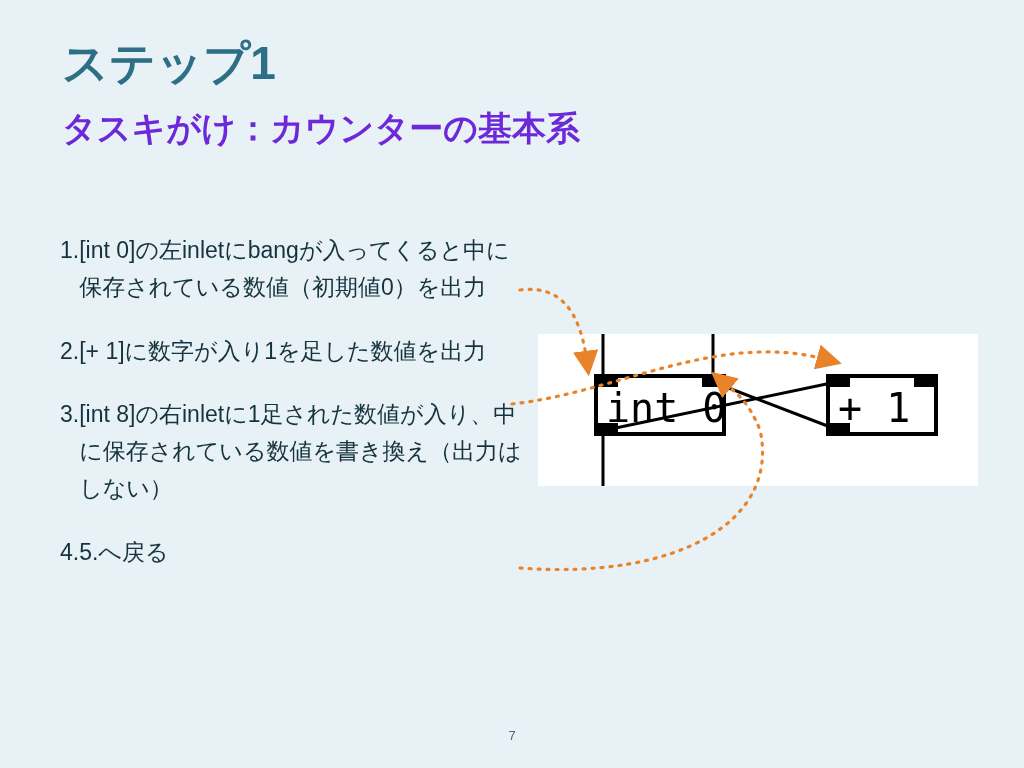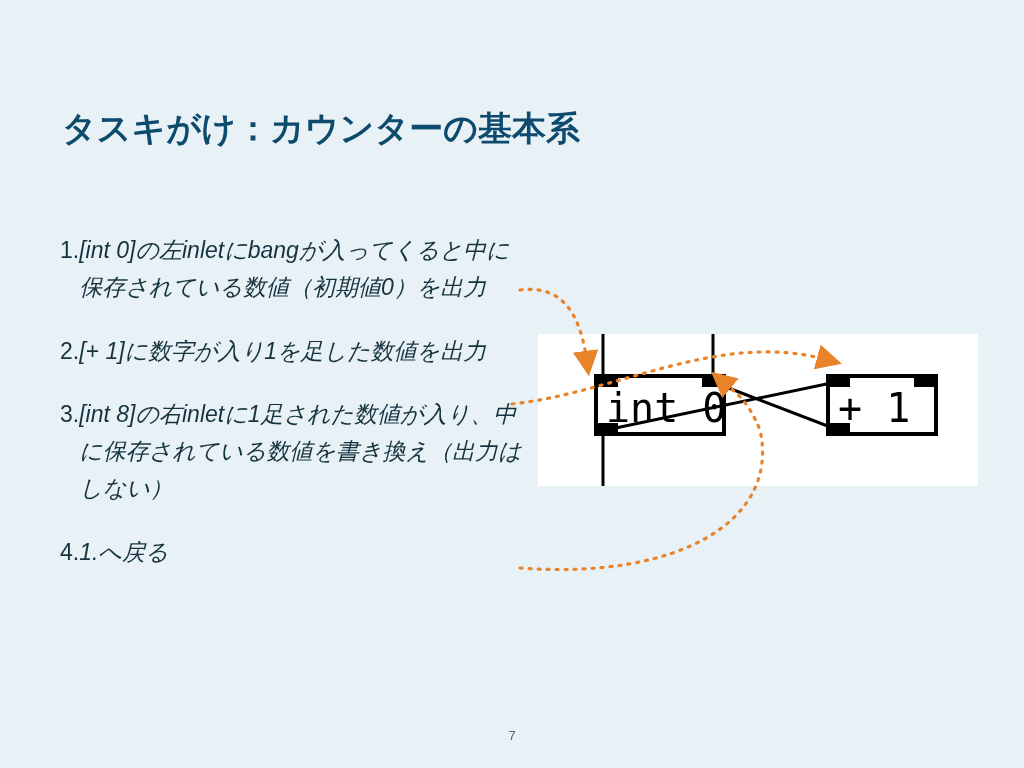--- a/index.html
+++ b/index.html
@@ -28,21 +28,21 @@
     color: #2d6f85;
     letter-spacing: 0px;
     line-height: 1.1;
   }
   .subtitle {
     position: absolute;
     left: 62px;
     top: 108px;
     font-size: 34px;
     font-weight: bold;
-    color: #0c4a6e;
+    color: #6d28d9;
     line-height: 1.2;
   }
   .steps {
     position: absolute;
     left: 60px;
     top: 232px;
     width: 470px;
     color: #15333f;
     font-size: 23px;
     line-height: 1.62;
@@ -51,21 +51,20 @@
     margin-bottom: 26px;
     display: flex;
     align-items: flex-start;
   }
   .step-num {
     flex: 0 0 auto;
     white-space: nowrap;
   }
   .step-text {
     flex: 1 1 auto;
-    font-style: italic;
   }
   .step-last {
     margin-bottom: 0;
   }
   .patch {
     position: absolute;
     left: 538px;
     top: 334px;
     width: 440px;
     height: 152px;
@@ -90,38 +89,39 @@
     text-align: center;
     font-size: 13px;
     color: #4c6b78;
   }
 </style>
 </head>
 <body>
 
 <div class="slide">
 
+  <div class="title">ステップ1</div>
   <div class="subtitle">タスキがけ：カウンターの基本系</div>
 
   <div class="steps">
     <div class="step">
       <span class="step-num">1.</span>
       <span class="step-text">[int 0]の左inletにbangが入ってくると中に保存されている数値（初期値0）を出力</span>
     </div>
     <div class="step">
       <span class="step-num">2.</span>
       <span class="step-text">[+ 1]に数字が入り1を足した数値を出力</span>
     </div>
     <div class="step">
       <span class="step-num">3.</span>
       <span class="step-text">[int 8]の右inletに1足された数値が入り、中に保存されている数値を書き換え（出力はしない）</span>
     </div>
     <div class="step step-last">
       <span class="step-num">4.</span>
-      <span class="step-text">1.へ戻る</span>
+      <span class="step-text">5.へ戻る</span>
     </div>
   </div>
 
   <div class="patch">
     <svg width="440" height="152" viewBox="0 0 440 152" xmlns="http://www.w3.org/2000/svg">
       <rect x="0" y="0" width="440" height="152" fill="#ffffff"></rect>
 
       <line x1="65" y1="0" x2="65" y2="42" stroke="#000000" stroke-width="3"></line>
       <line x1="175" y1="0" x2="175" y2="42" stroke="#000000" stroke-width="3"></line>
       <line x1="65" y1="100" x2="65" y2="152" stroke="#000000" stroke-width="3"></line>

